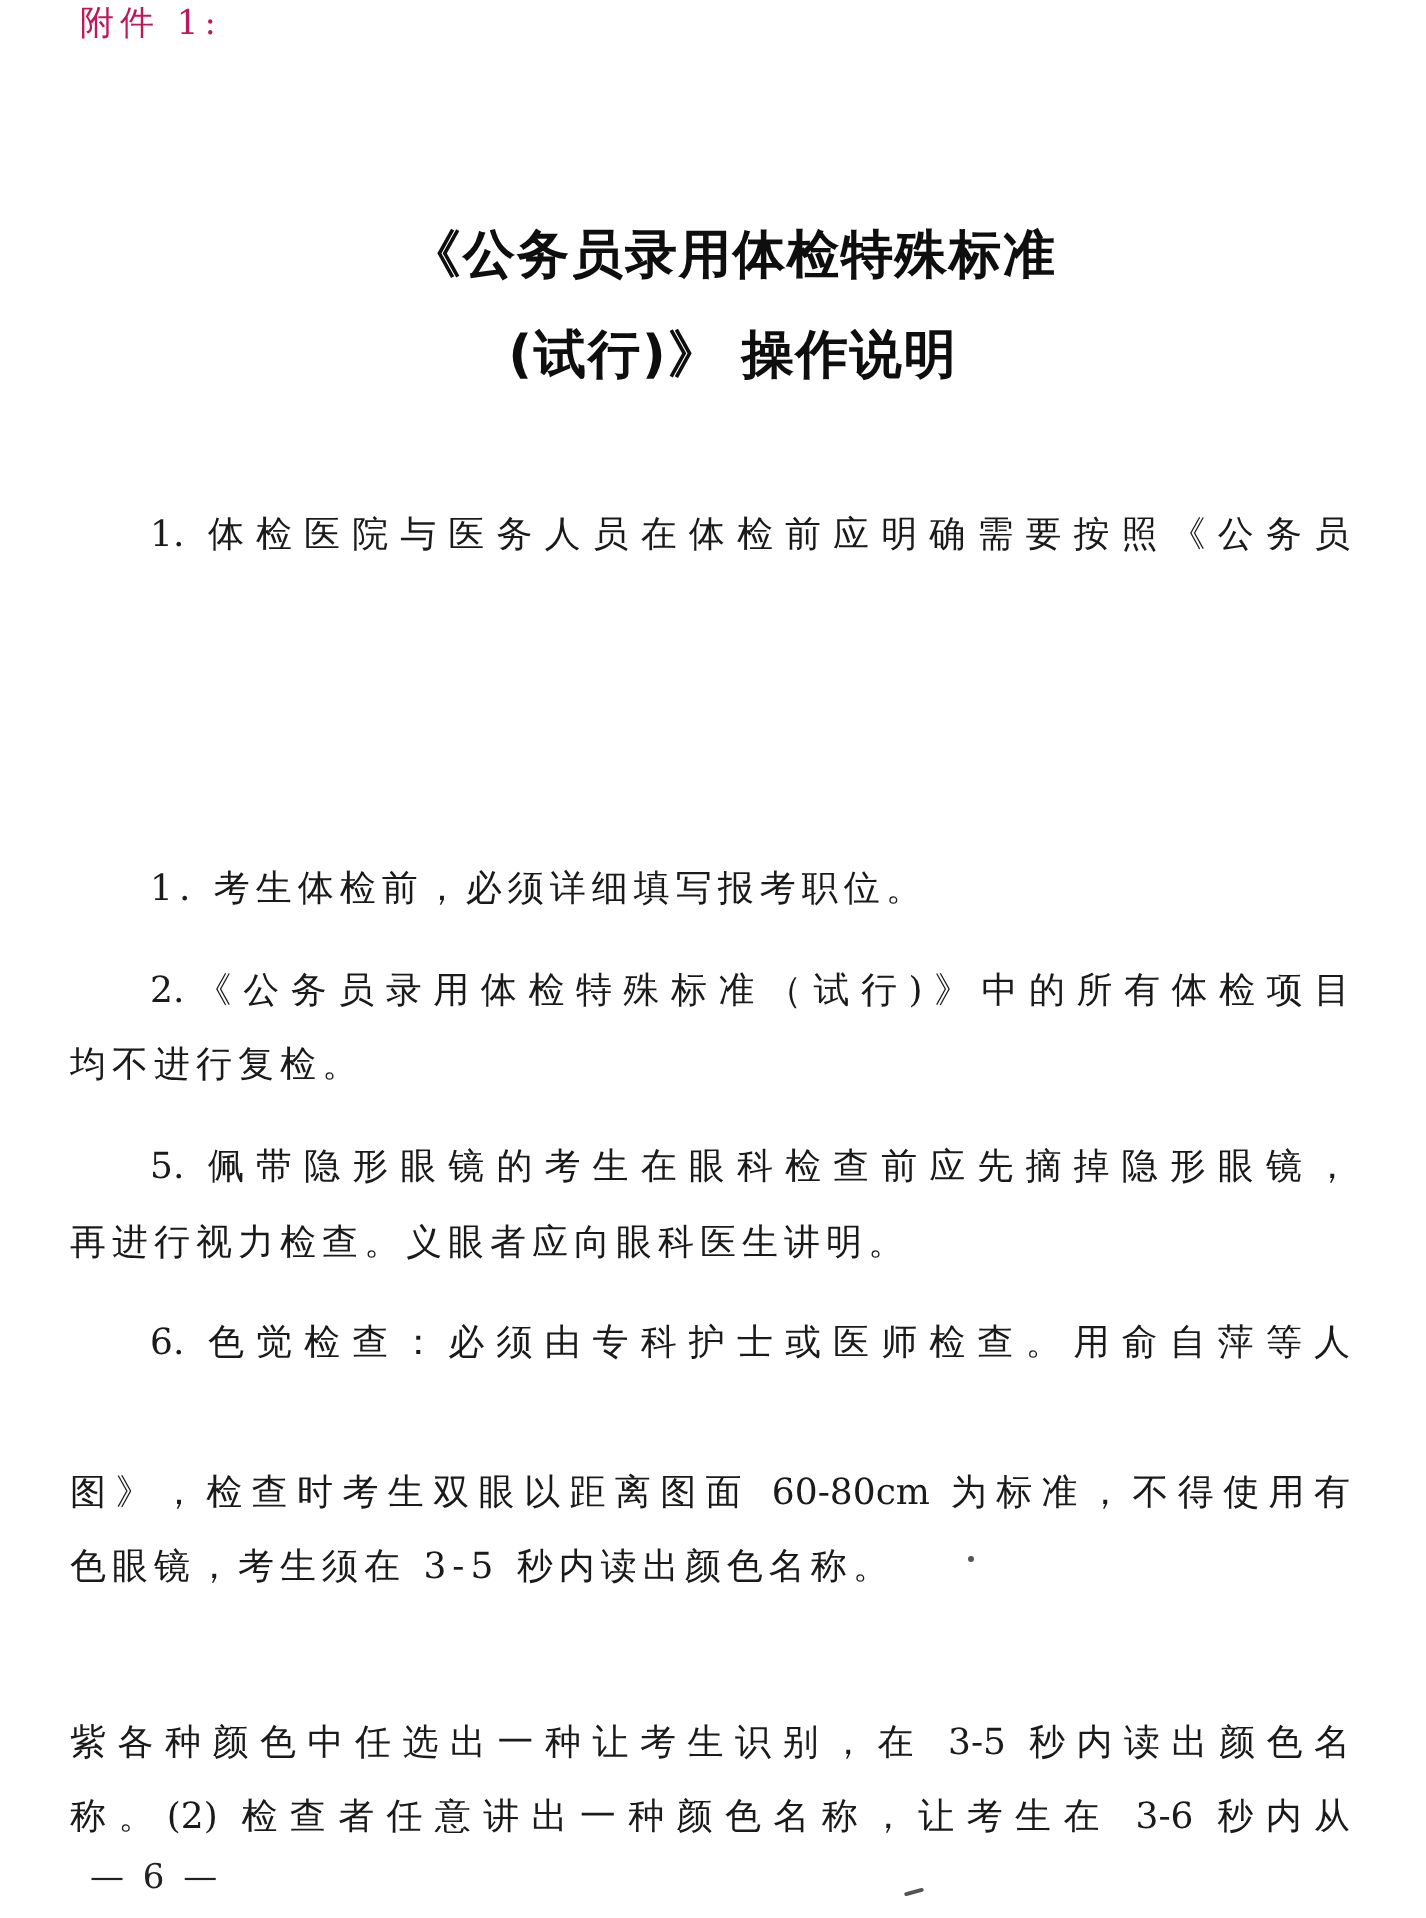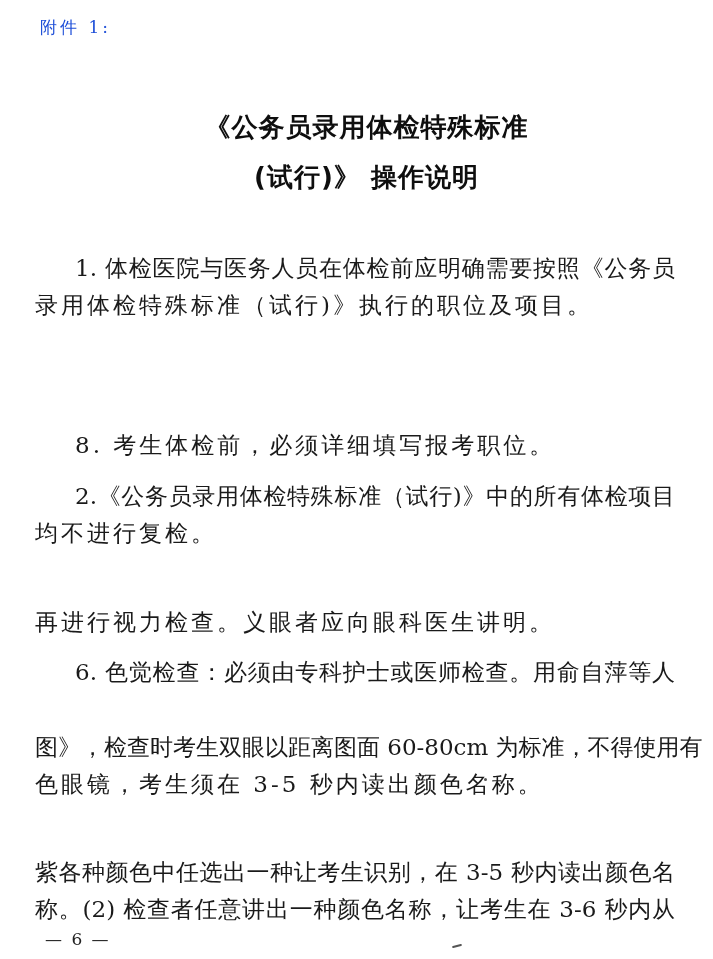--- a/index.html
+++ b/index.html
@@ -4,33 +4,33 @@
 <style>
   html, body { margin: 0; padding: 0; }
   body {
     width: 713px; height: 959px; overflow: hidden;
     background: #ffffff; color: #111111;
     font-family: "DejaVu Serif", "Liberation Serif", serif;
     position: relative;
   }
   .page { position: absolute; inset: 0; }
   .attach {
-    position: absolute; left: 40px; top: 16px;
-    font-size: 17px; letter-spacing: 3px; color: #1d4ed8;
+    position: absolute; left: 40px; top: 0;
+    font-size: 17px; letter-spacing: 3px; color: #be185d;
   }
   .title {
     position: absolute; left: 0; width: 713px; text-align: center;
     font-family: "DejaVu Sans", "Liberation Sans", sans-serif;
     font-weight: bold; font-size: 26px; letter-spacing: 1px; color: #0e0e0e;
   }
   .t1 { top: 110px; left: 10px; }
   .t2 { top: 160px; left: 10px; }
   .line {
     position: absolute; left: 35px; width: 640px;
-    font-size: 23px; color: #1a1a1a;
+    font-size: 18px; color: #1a1a1a;
     white-space: nowrap; text-align: justify; text-align-last: justify;
     line-height: 24px; height: 24px;
   }
   .line.first { left: 75px; width: 600px; }
   .line.last { text-align-last: left; letter-spacing: 3px; }
   .pagenum {
     position: absolute; left: 45px; top: 929px;
     font-size: 17px; color: #222; letter-spacing: 2px;
   }
   .speck { position: absolute; background: #555; border-radius: 50%; }
@@ -39,28 +39,28 @@
 <body>
 
 <div class="page">
 
   <div class="attach">附件 1:</div>
 
   <div class="title t1">《公务员录用体检特殊标准</div>
   <div class="title t2">(试行)》 操作说明</div>
 
   <div class="line first" style="top:256px">1. 体检医院与医务人员在体检前应明确需要按照《公务员</div>
-  <div class="line last" style="top:293px">录用体检特殊标准（试行)》执行的职位及项目。</div>
 
 
-  <div class="line first last" style="top:433px">8. 考生体检前，必须详细填写报考职位。</div>
+  <div class="line first last" style="top:433px">1. 考生体检前，必须详细填写报考职位。</div>
 
   <div class="line first" style="top:484px">2.《公务员录用体检特殊标准（试行)》中的所有体检项目</div>
   <div class="line last" style="top:521px">均不进行复检。</div>
 
+  <div class="line first" style="top:572px">5. 佩带隐形眼镜的考生在眼科检查前应先摘掉隐形眼镜，</div>
   <div class="line last" style="top:610px">再进行视力检查。义眼者应向眼科医生讲明。</div>
 
   <div class="line first" style="top:660px">6. 色觉检查：必须由专科护士或医师检查。用俞自萍等人</div>
   <div class="line" style="top:735px">图》，检查时考生双眼以距离图面 60-80cm 为标准，不得使用有</div>
   <div class="line last" style="top:772px">色眼镜，考生须在 3-5 秒内读出颜色名称。</div>
 
   <div class="line" style="top:860px">紫各种颜色中任选出一种让考生识别，在 3-5 秒内读出颜色名</div>
   <div class="line" style="top:897px">称。(2) 检查者任意讲出一种颜色名称，让考生在 3-6 秒内从</div>
 
   <div class="pagenum">— 6 —</div>

